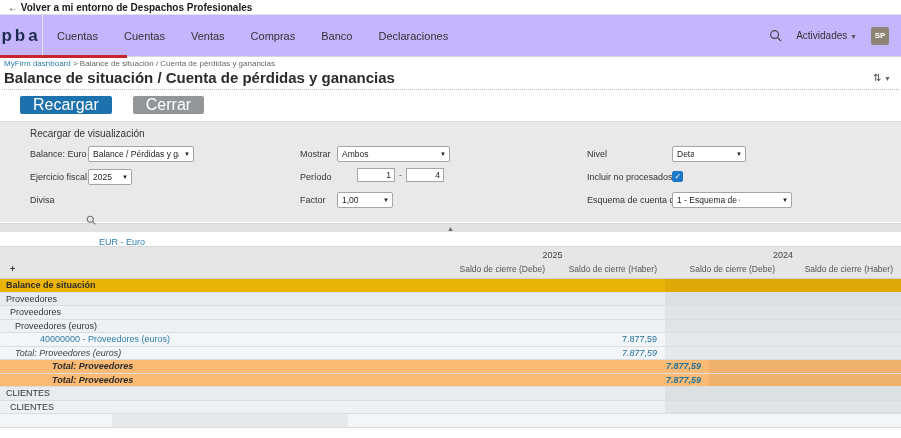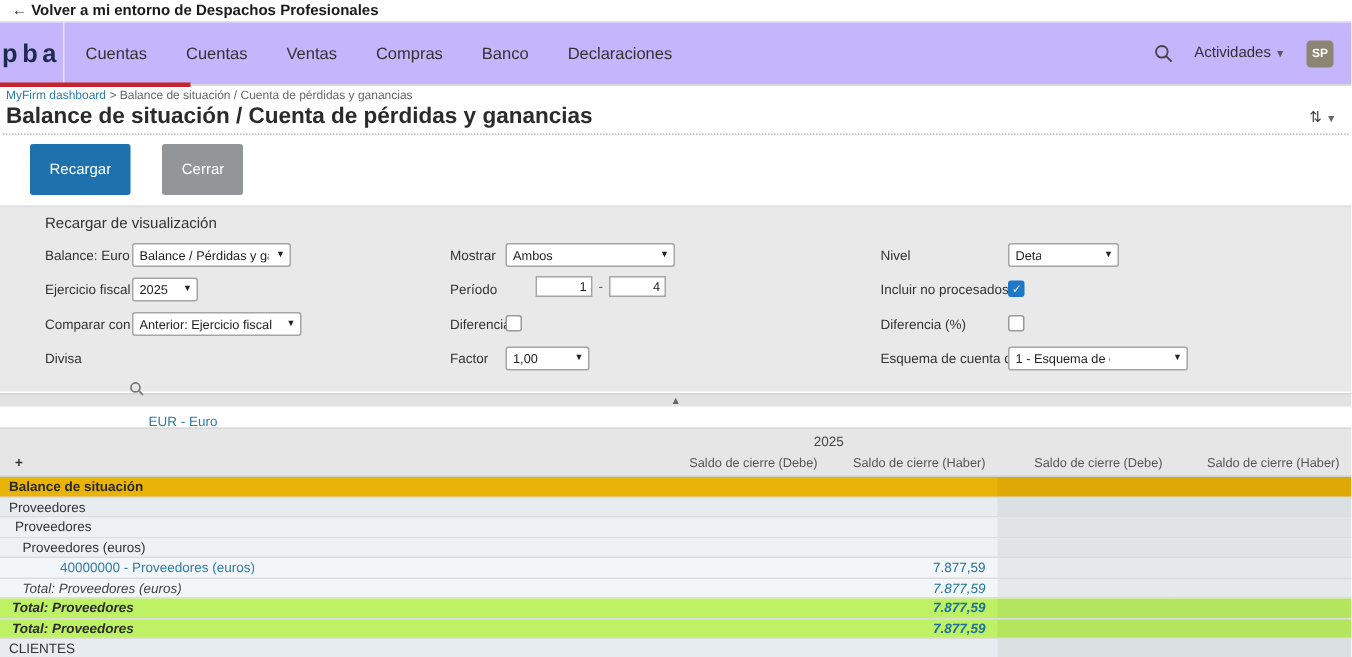--- a/index.html
+++ b/index.html
@@ -34,21 +34,21 @@
   .crumbs { padding:2px 0 0 4px; font-size:8px; color:#666; }
   .crumbs .lnk { color:#2e7cab; cursor:pointer; }
   .title-row { display:flex; align-items:flex-start; padding:1px 10px 0 4px; }
   .page-title { font-size:15px; font-weight:bold; color:#2b2b2b; }
   .sort-ctl { margin-left:auto; font-size:10px; color:#444; cursor:pointer; padding-top:3px; }
   .sort-ctl .caret { font-size:7px; color:#666; }
   .dotted { border-bottom:1px dotted #bdbdbd; margin:3px 2px 0 2px; }
 
   
   .toolbar { display:flex; gap:21px; padding:6px 0 7px 20px; }
-  .btn { height:34px; padding:0 13px; font-size:10px; color:#fff; border:none;
+  .btn { height:18px; padding:0 13px; font-size:16px; color:#fff; border:none;
     border-radius:2px; display:flex; align-items:center; cursor:pointer;
     font-family:"Liberation Sans", sans-serif; }
   .btn-primary { background:#1d72ad; }
   .btn-gray { background:#929699; }
 
   
   .opt-panel { background:#e9e9e9; padding:4px 0 8px 0; border-top:1px solid #dedede; }
   .opt-title { font-size:10px; color:#333; padding:2px 0 6px 30px; }
   .opt-row { position:relative; height:23px; }
   .opt-label { position:absolute; top:4px; font-size:9px; color:#333; }
@@ -97,21 +97,21 @@
   .trow .tval { padding-top:0; padding-bottom:0; color:#20719b; }
   .y2024 { background:rgba(0,0,0,0.05); height:100%; display:flex; align-items:center; justify-content:flex-end; }
   .t-section { background:#eab308; } .t-section .tlabel { font-weight:bold; color:#2b2b2b; }
   .t-group { background:#e7ecf0; }
   .t-sub { background:#edf1f4; } .t-sub .tlabel { padding-left:10px; }
   .t-sub2 { background:#edf1f4;align-items:center; } .t-sub2 .tlabel { padding-left:15px; }
   .t-account { background:#f3f6f8; }
   .t-account .tlabel { padding-left:40px; color:#2e7cab; cursor:pointer; }
   .t-total { background:#f3f6f8; } .t-total .tlabel, .t-total .tval { font-style:italic; }
   .t-total .tlabel { padding-left:15px; color:#444; }
-  .t-totalbold { background:#bef264; }
+  .t-totalbold { background:#fdba74;padding-left:44px; }
   .t-totalbold .tlabel, .t-totalbold .tval { font-style:italic; font-weight:bold; }
   .t-totalbold .tlabel { padding-left:8px; color:#2b2b2b; }
 </style>
 </head>
 <body>
 
 <div class="backbar">
   <span class="back">← Volver a mi entorno de Despachos Profesionales</span>
 </div>
 
@@ -190,31 +190,20 @@
     <span class="opt-label at-c2l">Período</span>
     <div class="periodo-wrap">
       <input class="inp" value="1" style="">
       <span class="periodo-sep">-</span>
       <input class="inp" value="4" style="">
     </div>
     <span class="opt-label at-c3l">Incluir no procesados</span>
     <div class="chk at-c3v checked"></div>
   </div>
 
-  <div class="opt-row">
-    <span class="opt-label at-c1l">Comparar con</span>
-    <div class="sel at-c1v w-cmp">
-      <span class="sel-txt">Anterior: Ejercicio fiscal</span>
-      <span class="arr">▼</span>
-    </div>
-    <span class="opt-label at-c2l">Diferencia</span>
-    <div class="chk at-c2v"></div>
-    <span class="opt-label at-c3l">Diferencia (%)</span>
-    <div class="chk at-c3v"></div>
-  </div>
 
   <div class="opt-row">
     <span class="opt-label at-c1l">Divisa</span>
     <div class="divisa">
       <svg width="10" height="10" viewBox="0 0 14 14">
         <circle cx="6" cy="6" r="4.2" fill="none" stroke="#777" stroke-width="1.6"></circle>
         <line x1="9.2" y1="9.2" x2="13" y2="13" stroke="#777" stroke-width="1.6"></line>
       </svg>
       <span class="lnk">EUR - Euro</span>
     </div>
@@ -233,20 +222,21 @@
 
 <div class="collapse-bar">
   <span class="caret-up">▲</span>
 </div>
 
 <div class="tbl">
   <div class="thead">
     <div class="throw yearrow">
       <div class="tcell tlabel"></div>
       <div class="tcell ycell y25">2025</div>
+      <div class="tcell ycell y24">2024</div>
     </div>
     <div class="throw subrow">
       <div class="tcell tlabel">
         <span class="plus-ic">+</span>
       </div>
       <div class="tcell tval">Saldo de cierre (Debe)</div>
       <div class="tcell tval c2">Saldo de cierre (Haber)</div>
       <div class="tcell tval c3">Saldo de cierre (Debe)</div>
       <div class="tcell tval c4">Saldo de cierre (Haber)</div>
     </div>

